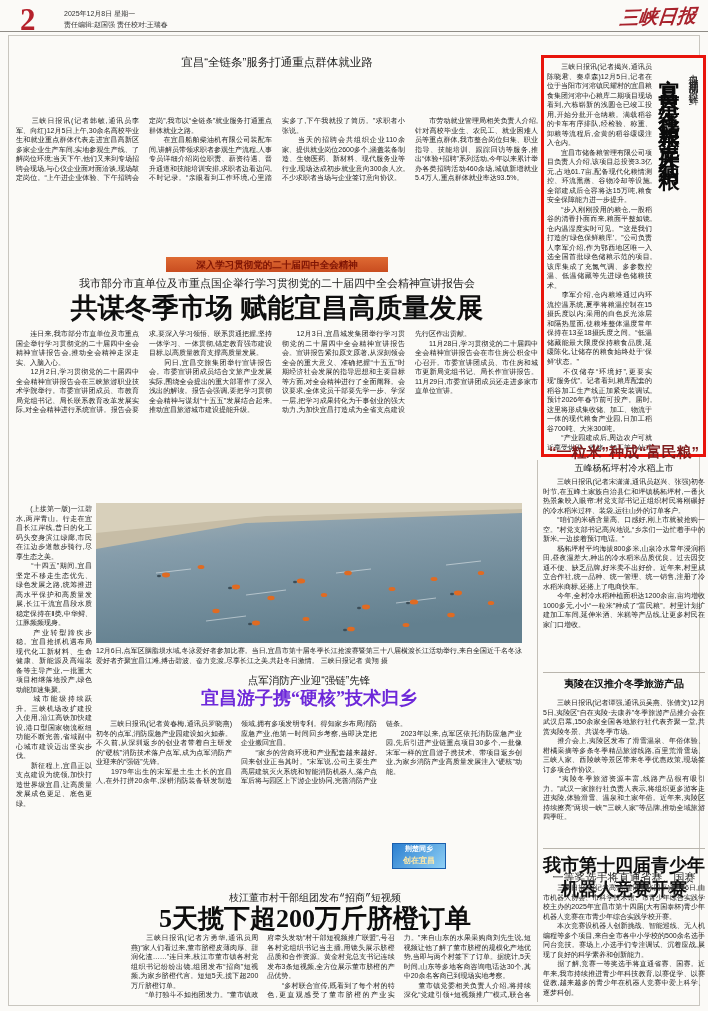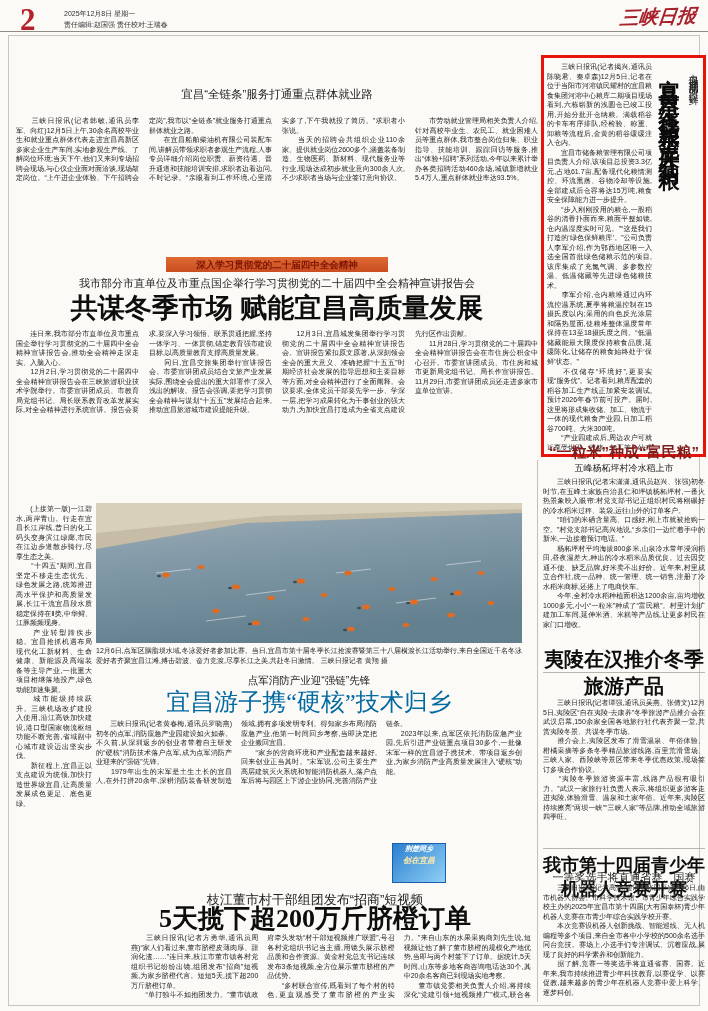--- a/index.html
+++ b/index.html
@@ -19,21 +19,21 @@
   
   #page-number{left:20px;top:2px;font-size:31px;font-weight:bold;color:#b5212b;font-family:"Liberation Serif",serif;}
   #date-block{left:64px;top:9px;font-size:7px;line-height:1.5;color:#333;}
   #section-title{left:254px;top:0px;width:200px;font-size:27px;font-weight:bold;letter-spacing:8px;color:#111;}
   #masthead{left:620px;top:4px;width:84px;font-size:19px;font-weight:bold;color:#a8222c;
             font-family:"Liberation Serif",serif;font-style:italic;transform:skewX(-8deg) rotate(-2deg);}
   #header-rule{left:0;top:31px;width:708px;height:1px;background:#8f8c86;}
   #frame{left:8px;top:35px;width:690px;height:969px;border:1px solid #c9c6bf;}
 
   
-  #top-kicker{left:16px;top:55px;width:522px;font-size:11.5px;color:#222;margin-top:32px;}
+  #top-kicker{left:16px;top:55px;width:522px;font-size:11.5px;color:#222;}
   #top-headline{left:14px;top:70px;width:526px;font-size:29px;font-weight:bold;letter-spacing:0.5px;color:#0e0e0e;}
   #top-body{left:16px;top:116px;width:522px;height:138px;}
 
   
   #grain-box{left:541px;top:55px;width:165px;height:402px;border:3px solid #e8140c;
              box-sizing:border-box;background:#fbfaf7;display:flex;flex-direction:row;padding:4px 3px;}
   #grain-body{flex:1;height:100%;}
   #grain-headline{writing-mode:vertical-rl;font-size:21px;font-weight:bold;letter-spacing:6.5px;
                   font-family:"Liberation Serif",serif;color:#0b0b0b;margin:0 3px;}
   #grain-kicker{writing-mode:vertical-rl;font-size:10px;letter-spacing:2px;color:#222;padding-top:4px;}
@@ -51,38 +51,38 @@
   #strip-body{left:16px;top:504px;width:76px;height:498px;}
 
   
   #photo{left:96px;top:503px;width:426px;height:140px;background:#7d95a3;}
   #photo-caption{left:96px;top:646px;width:426px;height:25px;font-size:7px;line-height:1.4;
                  text-align:justify;color:#222;}
   #photo-credit{white-space:nowrap;}
 
   
   #returnee-kicker{left:96px;top:674px;width:426px;font-size:10.5px;color:#222;}
-  #returnee-headline{left:96px;top:686px;width:426px;font-size:24px;font-weight:normal;color:#0369a1;}
+  #returnee-headline{left:96px;top:686px;width:426px;font-size:18px;font-weight:bold;color:#6d28d9;}
   #returnee-body{left:96px;top:719px;width:426px;height:170px;}
-  #badge{left:392px;top:843px;width:54px;height:40px;border:1px solid #1a5fae;box-sizing:border-box;
+  #badge{left:392px;top:843px;width:54px;height:26px;border:1px solid #1a5fae;box-sizing:border-box;
          background:linear-gradient(135deg,#2b7fd0,#8fd0f5);color:#fff;text-align:center;
-         font-size:7px;line-height:1.5;font-weight:bold;font-style:italic;}
+         font-size:7px;line-height:1.5;font-weight:bold;}
   #badge .l2{color:#ffe9a8;font-size:8px;}
 
   
-  #orange-kicker{left:100px;top:891px;width:430px;font-size:13px;color:#222;}
+  #orange-kicker{left:100px;top:891px;width:430px;font-size:10px;color:#222;font-family:Liberation Mono, monospace;}
   #orange-headline{left:100px;top:901px;width:430px;font-size:26px;font-weight:bold;color:#0d0d0d;}
   #orange-body{left:131px;top:933px;width:400px;height:69px;}
 
   
   #rice-headline{left:543px;top:443px;width:162px;font-size:15px;font-weight:bold;color:#7f1d1d;}
   #rice-subtitle{left:543px;top:462px;width:162px;font-size:9px;color:#222;}
   #rice-body{left:543px;top:477px;width:162px;height:193px;}
   #rule-rc1{left:543px;top:672px;width:162px;}
-  #yiling-headline{left:543px;top:646px;width:162px;font-size:20px;font-weight:bold;color:#0d0d0d;}
+  #yiling-headline{left:543px;top:677px;width:162px;font-size:10px;font-weight:bold;color:#0d0d0d;}
   #yiling-body{left:543px;top:698px;width:162px;height:148px;}
   #rule-rc2{left:543px;top:848px;width:162px;}
   #robot-headline{left:543px;top:853px;width:162px;font-size:18px;font-weight:bold;color:#0d0d0d;}
   #robot-subtitle{left:543px;top:870px;width:162px;font-size:11px;color:#222;}
   #robot-body{left:543px;top:883px;width:162px;height:119px;}
 </style>
 </head>
 <body>
 
 <div id="page">

